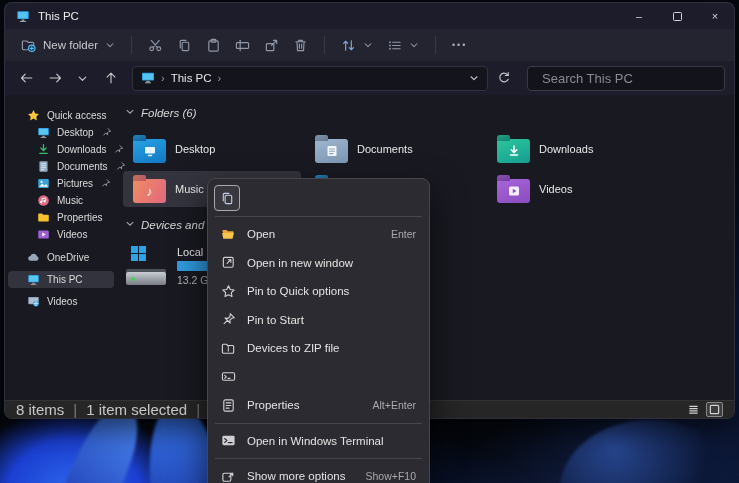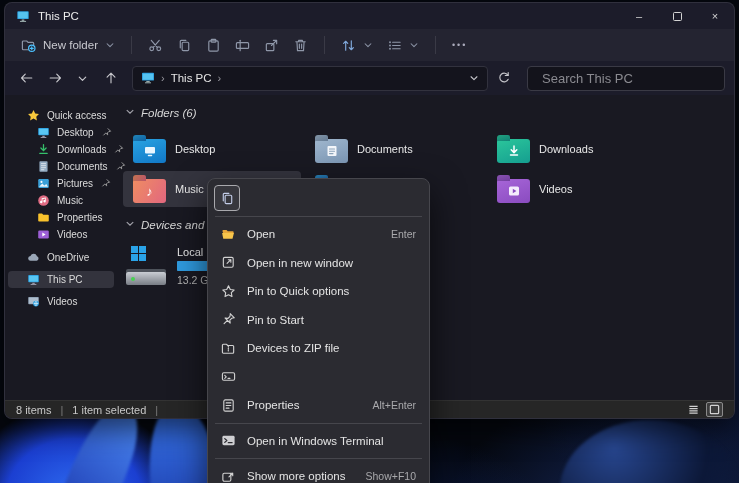--- a/index.html
+++ b/index.html
@@ -110,21 +110,21 @@
   .drive-body::after { content:""; position:absolute; left:5px; top:5px; width:4px; height:4px;
      border-radius:50%; background:#49d153; }
   .drive-info { display:flex; flex-direction:column; gap:3px; padding-top:3px; min-width:0; }
   .drive-info .label { font-size:11px; color:#e8e8e8; white-space:nowrap; }
   .bar { width:112px; height:10px; background:#4a4a50; border-radius:1px; overflow:hidden; }
   .bar .fill { height:100%; background:var(--drive-bar,#2f9be0); }
   .free { font-size:10.5px; color:#b5b5b5; white-space:nowrap; }
 
   
   .statusbar { height:18px; flex:0 0 18px; background:#262626; border-top:1px solid #333;
-     display:flex; align-items:center; gap:9px; padding:0 11px; font-size:11px; color:#c8c8c8; }
+     display:flex; align-items:center; gap:9px; padding:0 11px; font-size:15px; color:#c8c8c8; }
   .sb-sep { color:#7a7a7a; }
   .sb-views { margin-left:auto; display:flex; gap:4px; }
   .sb-views button { width:17px; height:15px; background:none; border:1px solid transparent;
      display:flex; align-items:center; justify-content:center; cursor:pointer; border-radius:2px; }
   .sb-views button.active { background:#3c3c3c; border-color:#8a8a8a; }
   .sb-icon { width:11px; height:11px; stroke:#d2d2d2; fill:none; stroke-width:1.3; }
 
   
   .context-menu { position:absolute; left:207px; top:178px; width:223px; height:332px; z-index:10;
      background:var(--menu-bg,#2b2b31); border:1px solid #46464c; border-radius:8px; padding:4px;

